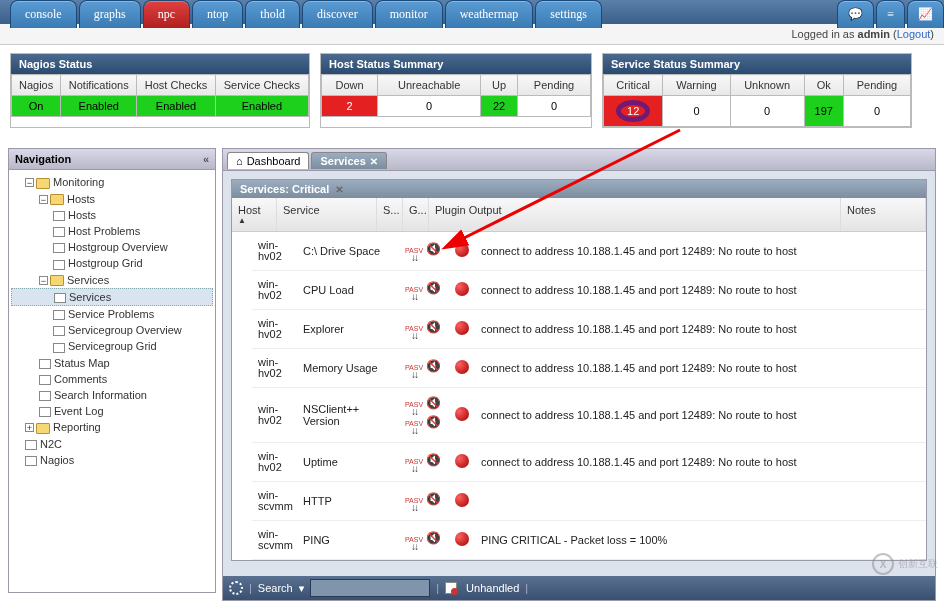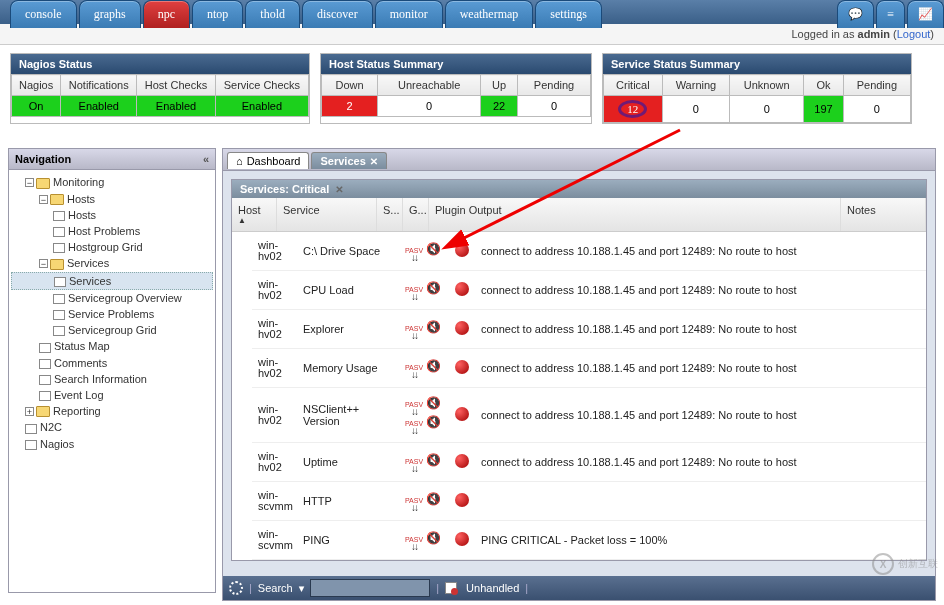--- a/index.html
+++ b/index.html
@@ -11,21 +11,21 @@
 .userbar { background: #f5f5f5; border-bottom: 1px solid #ccc; padding: 4px 10px; text-align: right; font-size: 11px; color: #444; }
 .userbar a { color: #36c; text-decoration: none; }
 .dash { padding: 8px 10px; display: flex; gap: 10px; }
 .panel { background: #fff; border: 1px solid #bbb; }
 .panel-hdr { background: linear-gradient(#4a6a90, #2a4a70); color: #fff; font-weight: bold; padding: 4px 8px; font-size: 11px; }
 .status-table { border-collapse: collapse; width: 100%; }
 .status-table th, .status-table td { border: 1px solid #bbb; padding: 4px 6px; text-align: center; font-size: 11px; }
 .status-table th { background: linear-gradient(#f8f8f8,#e8e8e8); color: #333; font-weight: normal; }
 .cell-green { background: #1cd01c; color: #000; }
 .cell-red { background: #e42020; color: #fff; }
-.critical-ring { display:inline-block; border: 3px solid #701a75; border-radius: 50%; padding: 0 6px; font-family: Liberation Serif, serif; }
+.critical-ring { display:inline-block; border: 5px solid #701a75; border-radius: 50%; padding: 0 6px; }
 .main { position: absolute; top: 148px; left: 0; right: 0; bottom: 0; }
 .navpanel { position: absolute; left: 8px; top: 0; width: 208px; bottom: 12px; border: 1px solid #99a; background: #fff; }
 .navpanel-hdr { background: linear-gradient(#d8d8e8,#b8b8c8); padding: 4px 6px; font-weight: bold; border-bottom: 1px solid #99a; display:flex; justify-content:space-between; align-items:center;}
 .tree { padding: 4px 2px; font-size: 11px; color: #333; }
 .tree-item { padding: 2px 2px; cursor: pointer; white-space: nowrap; }
 .tree-item.selected { background: #d8e4f0; border: 1px dotted #8aa; }
 .tree-indent1 { padding-left: 14px; }
 .tree-indent2 { padding-left: 28px; }
 .tree-indent3 { padding-left: 42px; }
 .folder-icon { display:inline-block; width:14px; height:11px; background:#f7d774; border:1px solid #b89030; vertical-align:middle; margin-right:3px; border-radius:1px;}
@@ -155,25 +155,26 @@
   <div class="navpanel">
     <div class="navpanel-hdr">
       <span>Navigation</span>
       <span class="collapse-ico">«</span>
     </div>
     <div class="tree" id="nav-tree">
         <div class="tree-item tree-indent1"><span class="toggle">−</span><span class="folder-icon"></span><span>Monitoring</span></div>
         <div class="tree-item tree-indent2"><span class="toggle">−</span><span class="folder-icon"></span><span>Hosts</span></div>
         <div class="tree-item tree-indent3"><span class="leaf-icon"></span><span>Hosts</span></div>
         <div class="tree-item tree-indent3"><span class="leaf-icon"></span><span>Host Problems</span></div>
+        <div class="tree-item tree-indent3"><span class="leaf-icon"></span><span>Hostgroup Overview</span></div>
         <div class="tree-item tree-indent3"><span class="leaf-icon"></span><span>Hostgroup Grid</span></div>
         <div class="tree-item tree-indent2"><span class="toggle">−</span><span class="folder-icon"></span><span>Services</span></div>
         <div class="tree-item tree-indent3 selected"><span class="leaf-icon"></span><span>Services</span></div>
+        <div class="tree-item tree-indent3"><span class="leaf-icon"></span><span>Service Problems</span></div>
         <div class="tree-item tree-indent3"><span class="leaf-icon"></span><span>Servicegroup Overview</span></div>
-        <div class="tree-item tree-indent3"><span class="leaf-icon"></span><span>Service Problems</span></div>
         <div class="tree-item tree-indent3"><span class="leaf-icon"></span><span>Servicegroup Grid</span></div>
         <div class="tree-item tree-indent2"><span class="leaf-icon"></span><span>Status Map</span></div>
         <div class="tree-item tree-indent2"><span class="leaf-icon"></span><span>Comments</span></div>
         <div class="tree-item tree-indent2"><span class="leaf-icon"></span><span>Search Information</span></div>
         <div class="tree-item tree-indent2"><span class="leaf-icon"></span><span>Event Log</span></div>
         <div class="tree-item tree-indent1"><span class="toggle">+</span><span class="folder-icon"></span><span>Reporting</span></div>
         <div class="tree-item tree-indent1"><span class="leaf-icon"></span><span>N2C</span></div>
         <div class="tree-item tree-indent1"><span class="leaf-icon"></span><span>Nagios</span></div>
       </div>
   </div>

